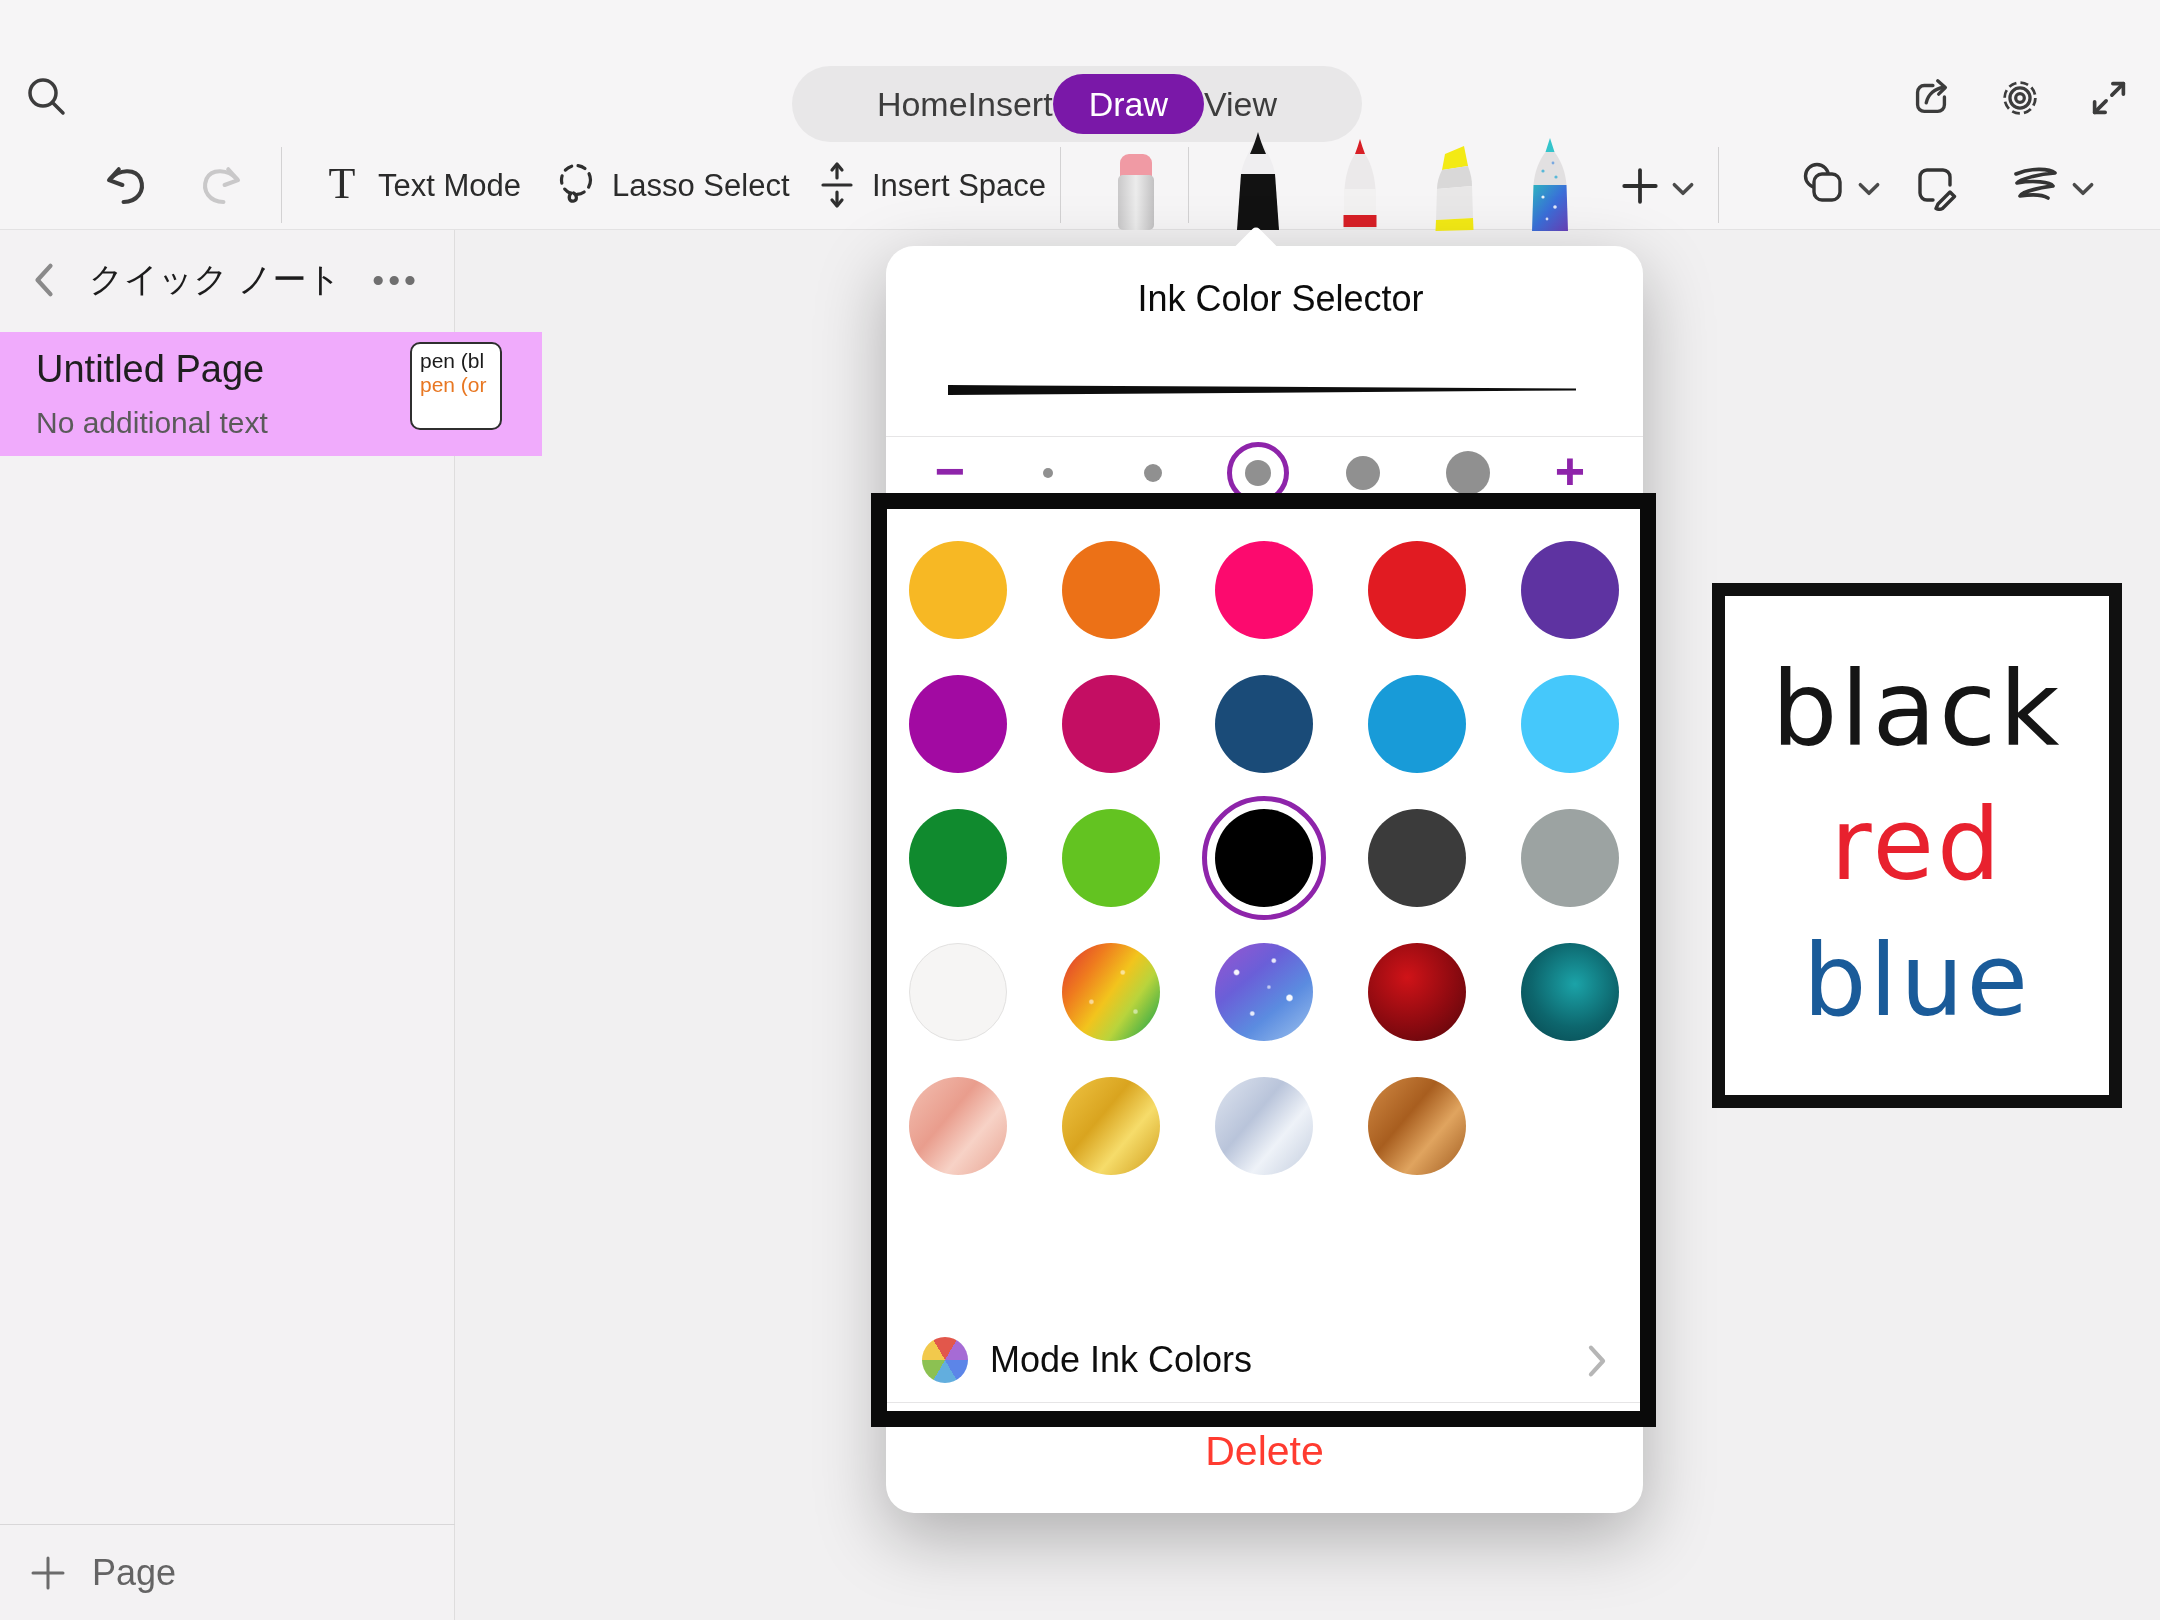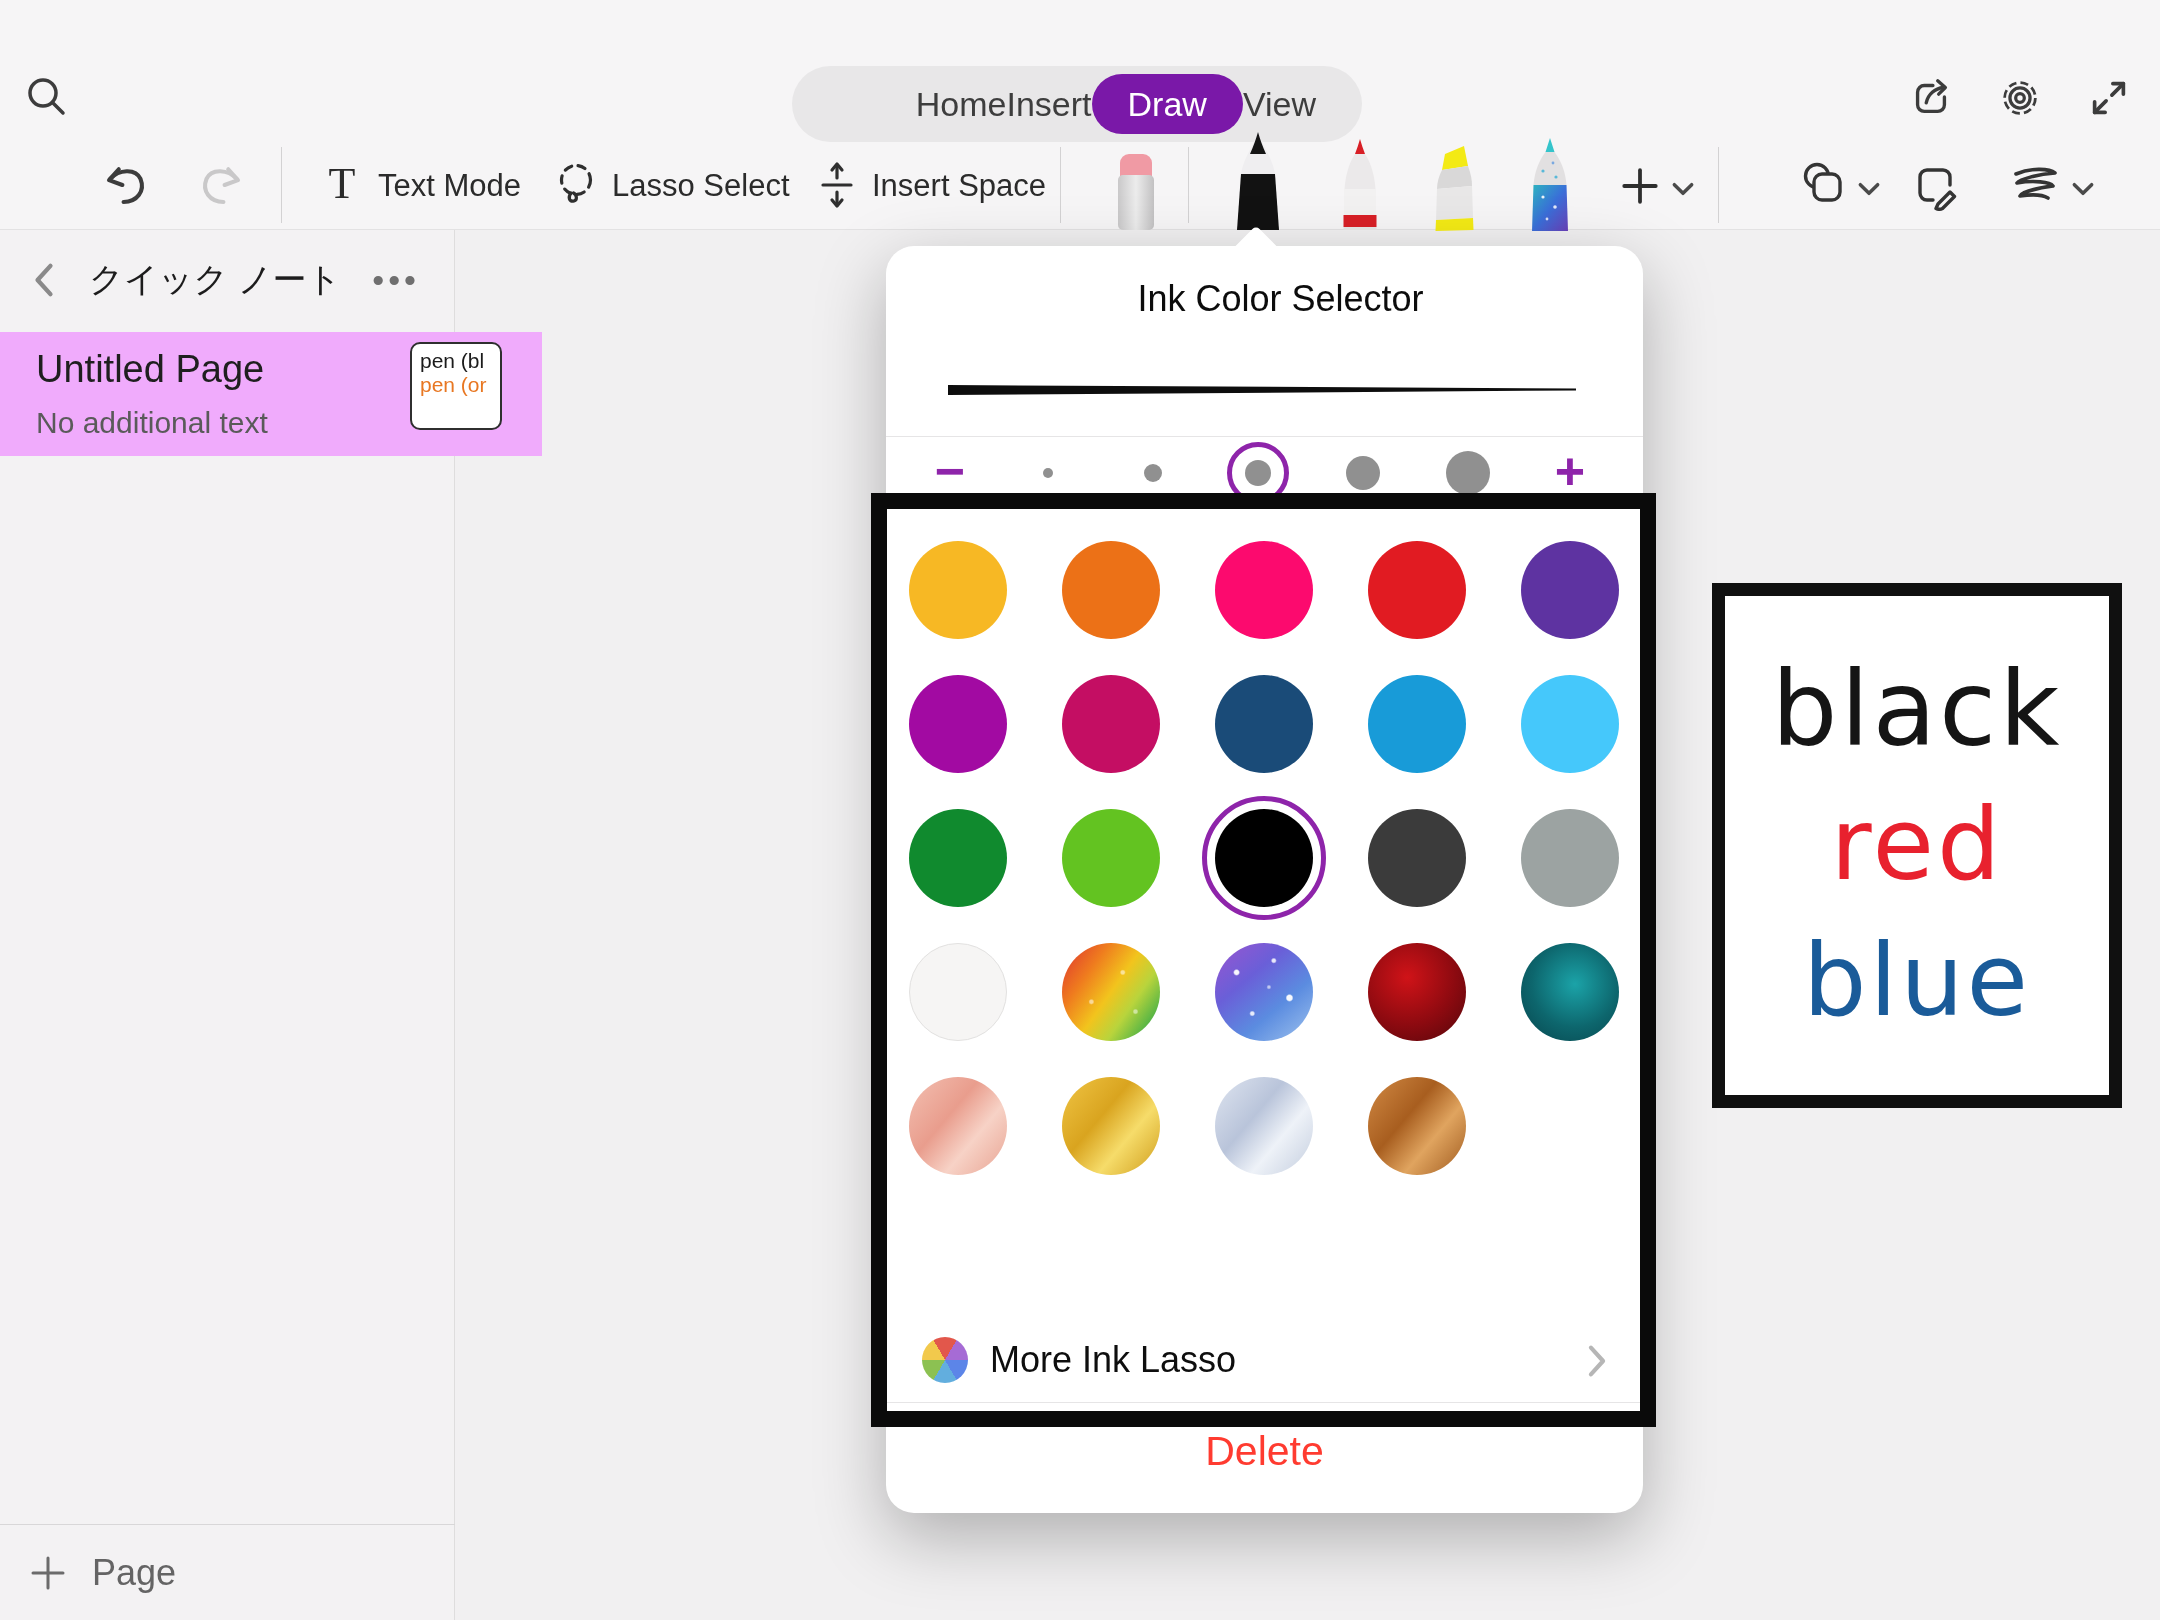--- a/index.html
+++ b/index.html
@@ -4,21 +4,21 @@
 <style>
   * { margin:0; padding:0; box-sizing:border-box; }
   html,body { width:2160px; height:1620px; overflow:hidden; }
   body { font-family:"Liberation Sans","DejaVu Sans",sans-serif; background:#f1f0f1; position:relative; }
 
   
   .chrome { position:absolute; left:0; top:0; width:2160px; height:230px; background:#f6f5f6; border-bottom:1px solid #e3e2e3; z-index:5; }
   .abs { position:absolute; }
   .icon-btn svg { display:block; }
 
-  .tab-pill { position:absolute; left:792px; top:66px; width:570px; height:76px; background:#e8e7e8; border-radius:38px; display:flex; align-items:center; justify-content:flex-end; padding:8px 46px; }
+  .tab-pill { position:absolute; left:792px; top:66px; width:570px; height:76px; background:#e8e7e8; border-radius:38px; display:flex; align-items:center; justify-content:center; padding:8px 46px; }
   .tab { font-size:34px; color:#3d3d3d; cursor:default; }
   .tab.active { background:#7A18A8; color:#fff; height:60px; border-radius:32px; display:flex; align-items:center; padding:0 36px; font-weight:500; }
 
   .tool-label { position:absolute; font-size:31px; color:#2b2b2b; top:168px; white-space:nowrap; }
   .vdiv { position:absolute; top:147px; width:1px; height:76px; background:#d3d2d3; }
 
   
   .sidebar { position:absolute; left:0; top:230px; width:455px; height:1390px; background:#f3f2f3; border-right:1px solid #dedddd; z-index:4; }
   .sb-header { position:absolute; left:0; top:0; width:100%; height:100px; display:flex; align-items:center; }
   .sb-title { flex:1; text-align:center; font-size:34px; color:#1c1c1c; }
@@ -348,21 +348,21 @@
       <div class="swatch tex-red-marble"></div>
       <div class="swatch tex-teal"></div>
       <div class="swatch tex-rose-gold"></div>
       <div class="swatch tex-gold"></div>
       <div class="swatch tex-silver"></div>
       <div class="swatch tex-bronze"></div>
     </div>
 
   <div class="more-row">
     <span class="wheel"></span>
-    <span class="more-label">More Ink Lasso</span>
+    <span class="more-label">Mode Ink Colors</span>
     <span class="more-chevron">
       <svg width="24" height="34" viewBox="0 0 18 28" fill="none" stroke="#b6b6b6" stroke-width="3.4" stroke-linecap="round" stroke-linejoin="round">
           <path d="M4 3 l10 11 -10 11"></path>
         </svg>
     </span>
   </div>
 
   <div class="hr" style="top:1156px;"></div>
   <div class="delete-btn">Delete</div>
 </div>

